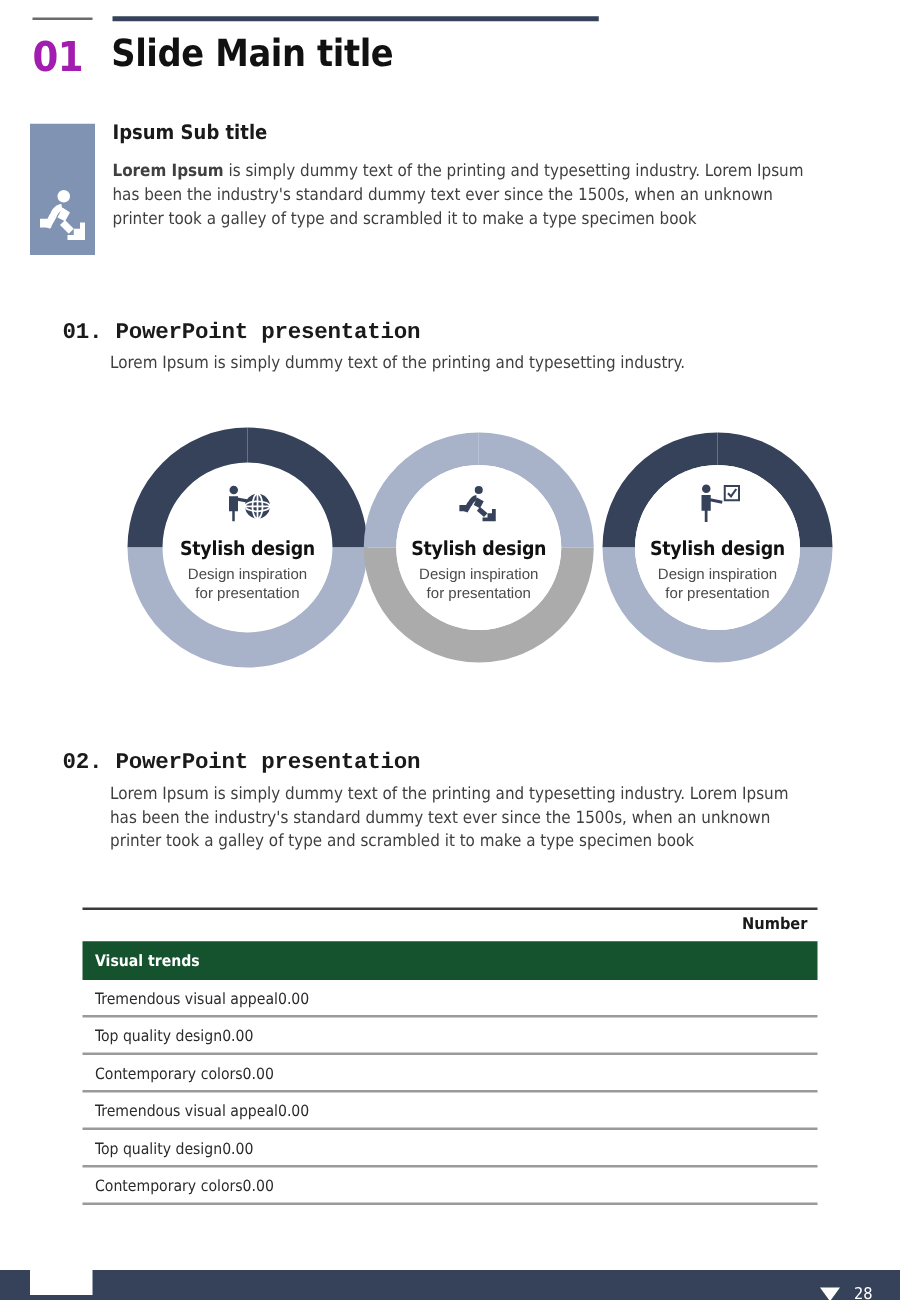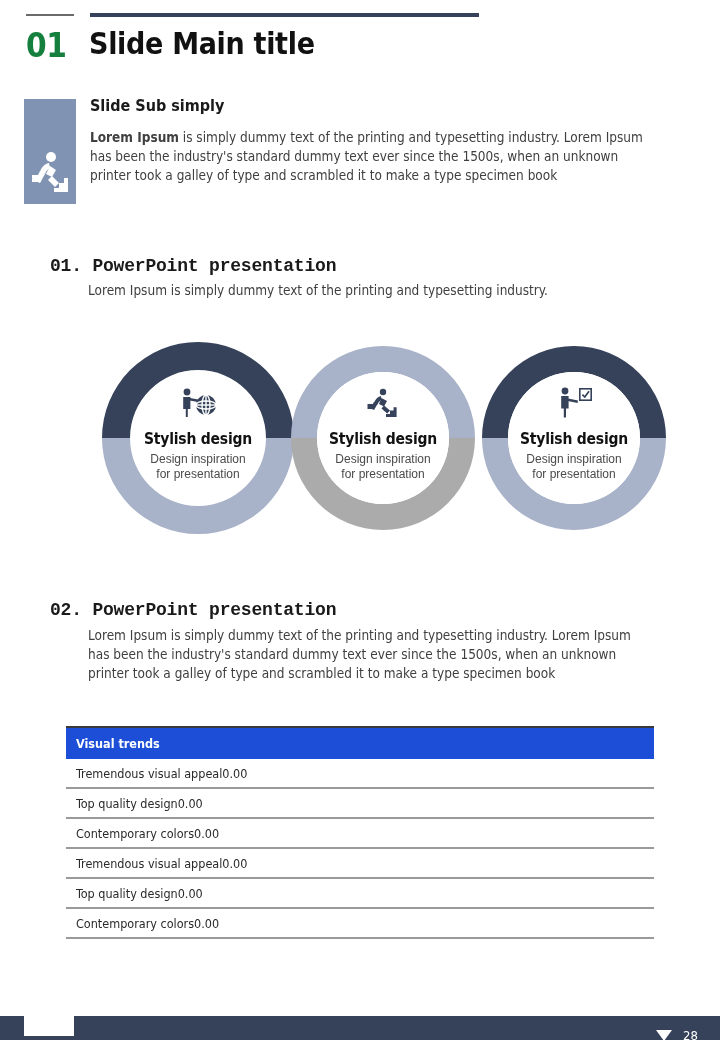--- a/index.html
+++ b/index.html
@@ -33,21 +33,21 @@
     height: 4px;
     background: #36425a;
   }
   .slide-number-big {
     position: absolute;
     left: 26px;
     top: 26px;
     font-size: 33px;
     font-weight: 700;
     letter-spacing: -0.5px;
-    color: #15803d;
+    color: #a21caf;
     font-family: "DejaVu Sans Condensed", "Liberation Sans Narrow", "Liberation Sans", sans-serif;
   }
   .slide-title {
     position: absolute;
     left: 89px;
     top: 26px;
     font-size: 30px;
     font-weight: 700;
     letter-spacing: -0.3px;
     color: #111111;
@@ -138,21 +138,21 @@
   .tbl-topline { height: 2px; background: #3a3a3a; }
   .tbl-numhead {
     text-align: right;
     font-size: 13px;
     font-weight: 700;
     color: #1a1a1a;
     padding: 4px 8px 6px 0;
     font-family: "DejaVu Sans Condensed", "Liberation Sans Narrow", "Liberation Sans", sans-serif;
   }
   .tbl-header {
-    background: #1d4ed8;
+    background: #14532d;
     color: #ffffff;
     font-size: 12.5px;
     font-weight: 700;
     padding: 8px 0 8px 10px;
     font-family: "DejaVu Sans Condensed", "Liberation Sans Narrow", "Liberation Sans", sans-serif;
   }
   .tbl-row {
     display: flex;
     justify-content: flex-start;
     align-items: center;
@@ -212,21 +212,21 @@
   <svg width="36" height="46" viewBox="0 0 36 46">
     <circle cx="19" cy="7" r="5" fill="#ffffff"></circle>
     <path d="M17 13 C12 14 9 18 8 22 L13 24 C14 21 16 19 18 18 Z" fill="#ffffff"></path>
     <path d="M18 16 L24 20 L20 27 L14 24 Z" fill="#ffffff"></path>
     <path d="M20 26 L27 33 L23 37 L16 30 Z" fill="#ffffff"></path>
     <path d="M13 24 L8 33 L3 31 L8 21 Z" fill="#ffffff"></path>
     <rect x="0" y="25" width="9" height="7" fill="#ffffff"></rect>
     <path d="M22 38 h5 v-5 h5 v-5 h4 v14 h-14 z" fill="#ffffff"></path>
   </svg>
 </div>
-<div class="intro-sub">Slide Sub simply</div>
+<div class="intro-sub">Ipsum Sub title</div>
 <div class="intro-body"><b>Lorem Ipsum</b><span> is simply dummy text of the printing and typesetting industry. Lorem Ipsum has been the industry's standard dummy text ever since the 1500s, when an unknown printer took a galley of type and scrambled it to make a type specimen book</span></div>
 
 <div class="sec-title" id="sec1-title">01. PowerPoint presentation</div>
 <div class="sec-body" id="sec1-body">Lorem Ipsum is simply dummy text of the printing and typesetting industry.</div>
 
 <div class="rings">
 
   <div class="ring-group" style="left:63px; top:8px; width:224px; height:200px;">
     <svg width="224" height="200" viewBox="0 0 224 200">
       <path d="M112 4 A96 96 0 0 1 208 100 L180 100 A68 68 0 0 0 112 32 Z" fill="#36425a"></path>
@@ -307,20 +307,21 @@
     </div>
   </div>
 
 </div>
 
 <div class="sec-title" id="sec2-title">02. PowerPoint presentation</div>
 <div class="sec-body" id="sec2-body">Lorem Ipsum is simply dummy text of the printing and typesetting industry. Lorem Ipsum has been the industry's standard dummy text ever since the 1500s, when an unknown printer took a galley of type and scrambled it to make a type specimen book</div>
 
 <div class="tbl">
   <div class="tbl-topline"></div>
+  <div class="tbl-numhead">Number</div>
   <div class="tbl-header">Visual trends</div>
 
   <div class="tbl-row">
     <span class="c-label">Tremendous visual appeal</span>
     <span class="c-value">0.00</span>
   </div>
   <div class="tbl-row">
     <span class="c-label">Top quality design</span>
     <span class="c-value">0.00</span>
   </div>

